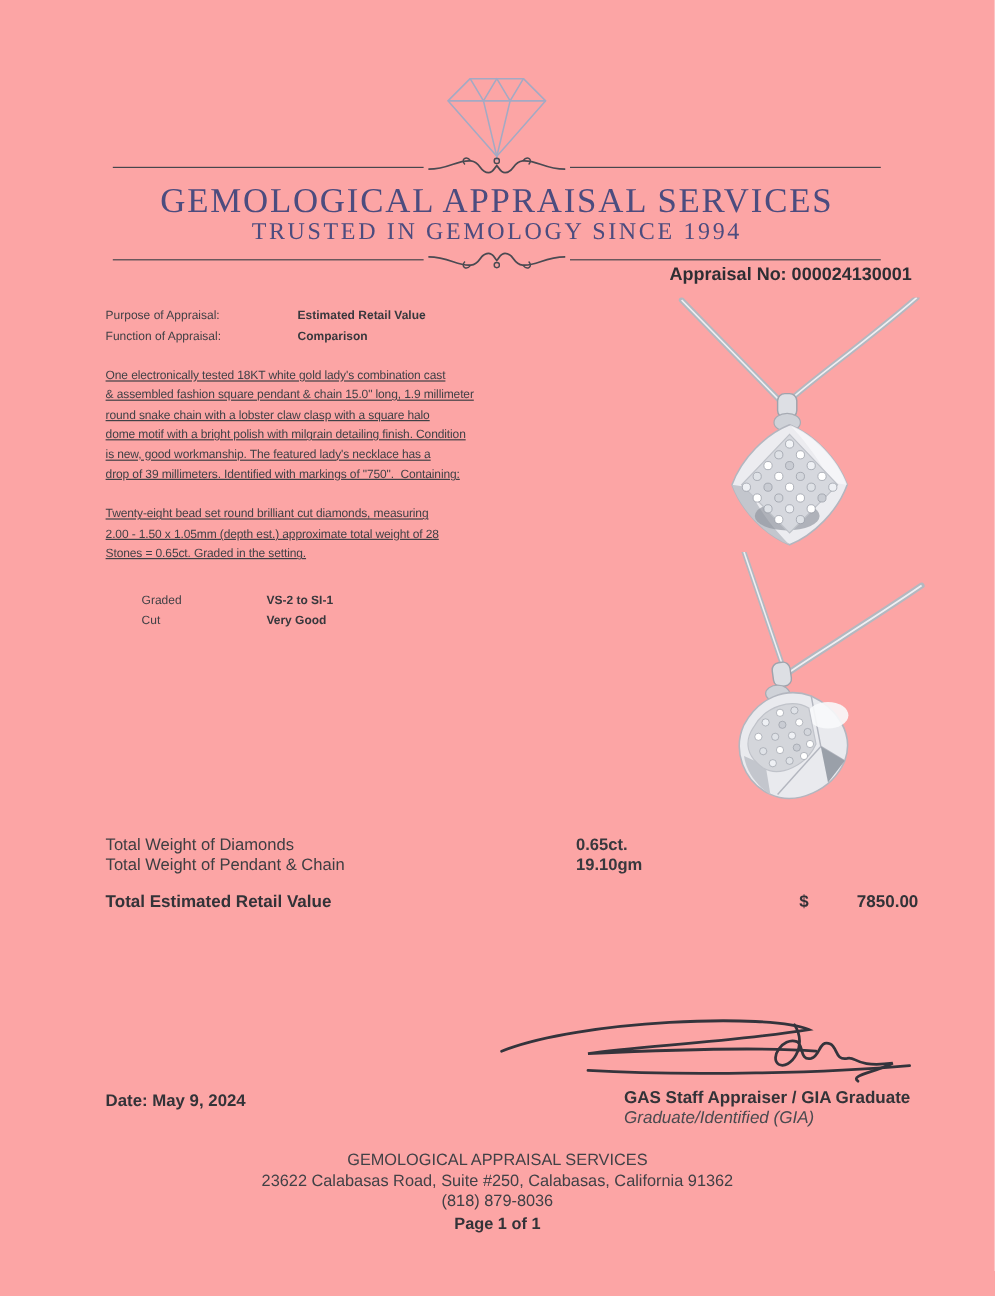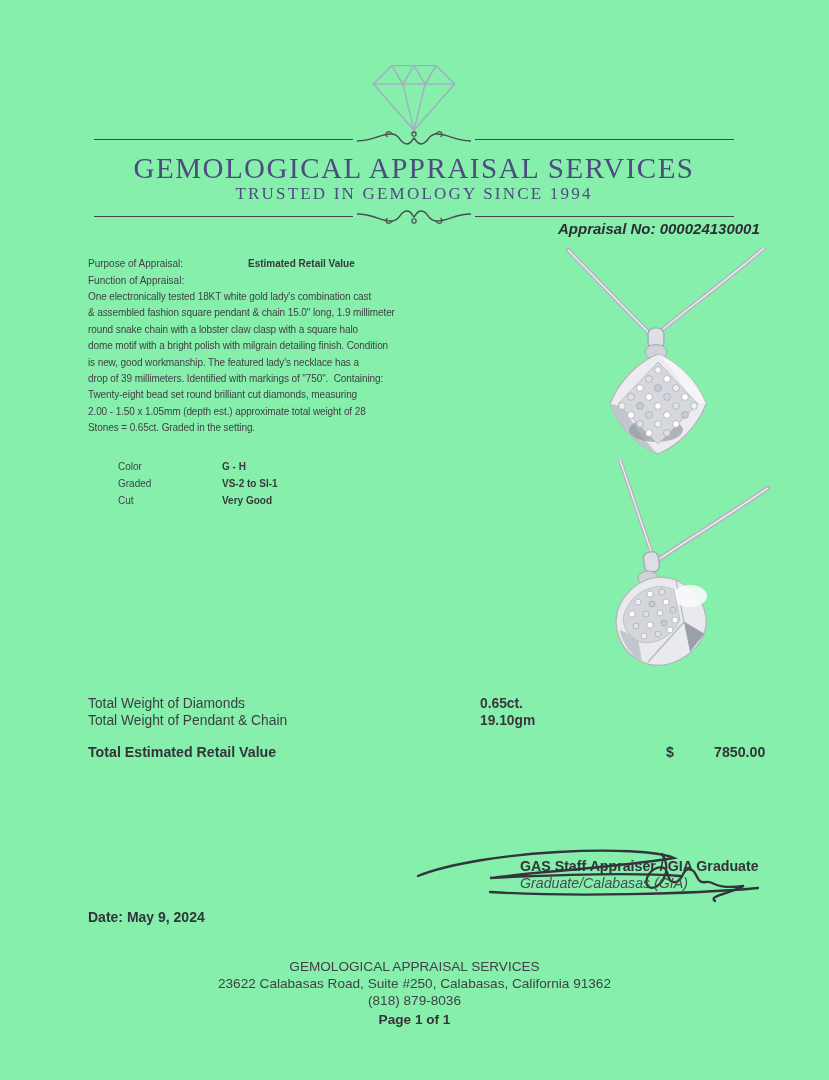--- a/index.html
+++ b/index.html
@@ -1,65 +1,65 @@
 <!DOCTYPE html>
 <html><head>
 <meta charset="utf-8">
 <style>
   * { margin:0; padding:0; box-sizing:border-box; }
   html,body { background:#ffffff; }
   .page {
     position:relative; width:829px; height:1080px; margin:0 auto;
-    background:#86efac; overflow:hidden;
+    background:#fca5a5; overflow:hidden;
     font-family:"Liberation Sans", sans-serif; color:#3e3e42;
   }
   
   .header { position:absolute; left:94px; top:60px; width:640px; text-align:center; }
   .logo-diamond { display:block; margin:0 auto -6px auto; }
   .orn { display:flex; align-items:center; }
   .orn .rule { flex:1; border-top:1.7px solid #46464c; }
   .orn svg { flex:0 0 auto; margin:0 2px; }
   .orn.flip svg { transform:scaleY(-1); }
   .company {
     font-family:"Liberation Serif", serif; color:#4c4c7f;
     font-size:29px; letter-spacing:1.5px; line-height:33px; margin-top:2px;
     white-space:nowrap;
   }
   .tagline {
     font-family:"Liberation Serif", serif; color:#4c4c7f;
-    font-size:17px; letter-spacing:2.2px; line-height:17px; margin-bottom:3px;
+    font-size:20px; letter-spacing:2.2px; line-height:17px; margin-bottom:3px;
   }
-  .appr-no { position:absolute; left:558px; top:220px; font-size:15px; font-weight:bold; color:#2e2e33;font-style:italic; }
+  .appr-no { position:absolute; left:558px; top:220px; font-size:15px; font-weight:bold; color:#2e2e33; }
 
   
   .left-col { position:absolute; left:88px; top:256px; width:470px; font-size:10px; color:#414146; }
   .kv { display:grid; grid-template-columns:160px 1fr; line-height:16.5px; }
   .kv .val { font-weight:bold; color:#38383d; }
-  .para { line-height:16.4px; white-space:pre; letter-spacing:-0.1px; }
+  .para { margin-top:17px; line-height:16.4px; white-space:pre; letter-spacing:-0.1px;text-decoration:underline; }
   .specs { margin:21px 0 0 30px; }
   .spec-row { display:grid; grid-template-columns:104px 1fr; line-height:17px; }
   .spec-row .val { font-weight:bold; color:#38383d; }
 
   
   .photo { position:absolute; }
   .photo-front { left:552px; top:248px; width:218px; height:208px; }
   .photo-angle { left:562px; top:460px; width:212px; height:218px; }
 
   
   .totals { position:absolute; left:88px; top:696px; width:660px; font-size:13.8px; }
   .t-row { position:relative; line-height:16.6px; }
   .t-row .t-val { position:absolute; left:392px; font-weight:bold; color:#38383d; }
   .t-total { position:relative; margin-top:15px; font-weight:bold; font-size:14.2px; color:#333338; }
   .t-total .cur { position:absolute; left:578px; }
   .t-total .amt { position:absolute; left:602px;margin-left:24px; }
 
   
   .sig-svg { position:absolute; left:412px; top:846px; }
   .date-label { position:absolute; left:88px; top:909px; font-weight:bold; font-size:14px; color:#333338; }
-  .signer { position:absolute; left:520px; top:858px; font-size:14.2px; }
+  .signer { position:absolute; left:520px; top:907px; font-size:14.2px; }
   .signer .t { font-weight:bold; color:#333338; line-height:17px; }
   .signer .s { font-style:italic; color:#4a4a4f; line-height:17px; }
 
   
   .footer { position:absolute; left:0; right:0; top:958px; text-align:center; font-size:13.6px; line-height:17px; color:#414146; }
   .footer .pg { font-weight:bold; margin-top:2px; color:#333338; }
 </style>
 </head>
 <body>
 
@@ -104,37 +104,34 @@
 
   <div class="appr-no">Appraisal No: 000024130001</div>
 
   <div class="left-col">
     <div class="kv">
       <span>Purpose of Appraisal:</span>
       <span class="val">Estimated Retail Value</span>
     </div>
     <div class="kv">
       <span>Function of Appraisal:</span>
+      <span class="val">Comparison</span>
     </div>
 
     <div class="para">One electronically tested 18KT white gold lady's combination cast
 &amp; assembled fashion square pendant &amp; chain 15.0" long, 1.9 millimeter
 round snake chain with a lobster claw clasp with a square halo
 dome motif with a bright polish with milgrain detailing finish. Condition
 is new, good workmanship. The featured lady's necklace has a
 drop of 39 millimeters. Identified with markings of "750".  Containing:</div>
     <div class="para">Twenty-eight bead set round brilliant cut diamonds, measuring
 2.00 - 1.50 x 1.05mm (depth est.) approximate total weight of 28
 Stones = 0.65ct. Graded in the setting.</div>
 
     <div class="specs">
-      <div class="spec-row">
-        <span>Color</span>
-        <span class="val">G - H</span>
-      </div>
       <div class="spec-row">
         <span>Graded</span>
         <span class="val">VS-2 to SI-1</span>
       </div>
       <div class="spec-row">
         <span>Cut</span>
         <span class="val">Very Good</span>
       </div>
     </div>
   </div>
@@ -246,21 +243,21 @@
       <path d="M6,30 C70,4 230,-2 262,12 C200,22 120,26 78,32 C120,30 220,26 268,30"></path>
       <path d="M250,8 C262,26 246,46 237,41 C229,36 240,18 252,22 C258,25 254,38 264,36 C272,34 270,20 280,24 C286,27 284,38 294,36 C302,34 300,44 332,40 C316,48 296,50 303,55"></path>
       <path d="M78,46 C160,51 280,48 346,42"></path>
     </g>
   </svg>
 
   <div class="date-label">Date: May 9, 2024</div>
 
   <div class="signer">
     <div class="t">GAS Staff Appraiser / GIA Graduate</div>
-    <div class="s">Graduate/Calabasas (GIA)</div>
+    <div class="s">Graduate/Identified (GIA)</div>
   </div>
 
   <div class="footer">
     <div>GEMOLOGICAL APPRAISAL SERVICES</div>
     <div>23622 Calabasas Road, Suite #250, Calabasas, California 91362</div>
     <div>(818) 879-8036</div>
     <div class="pg">Page 1 of 1</div>
   </div>
 
 </div>

